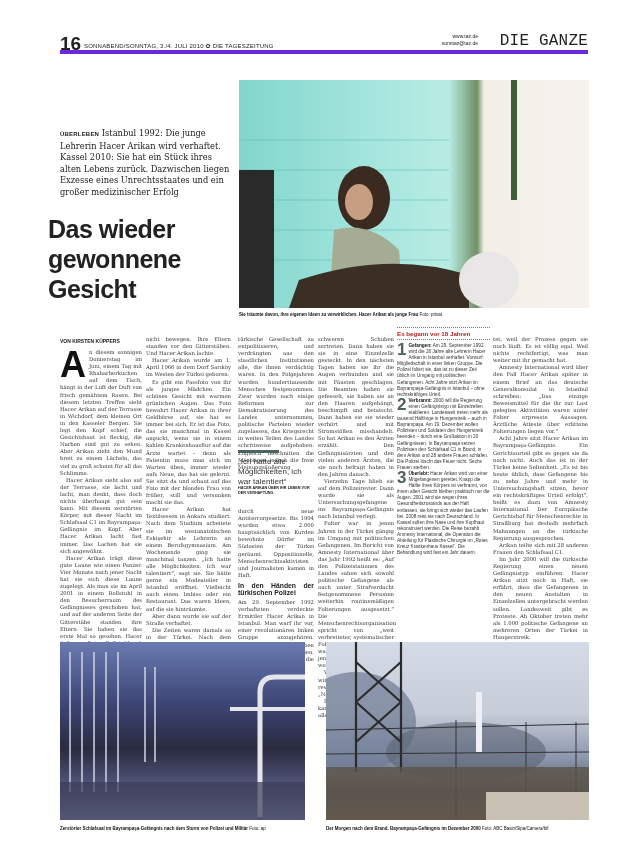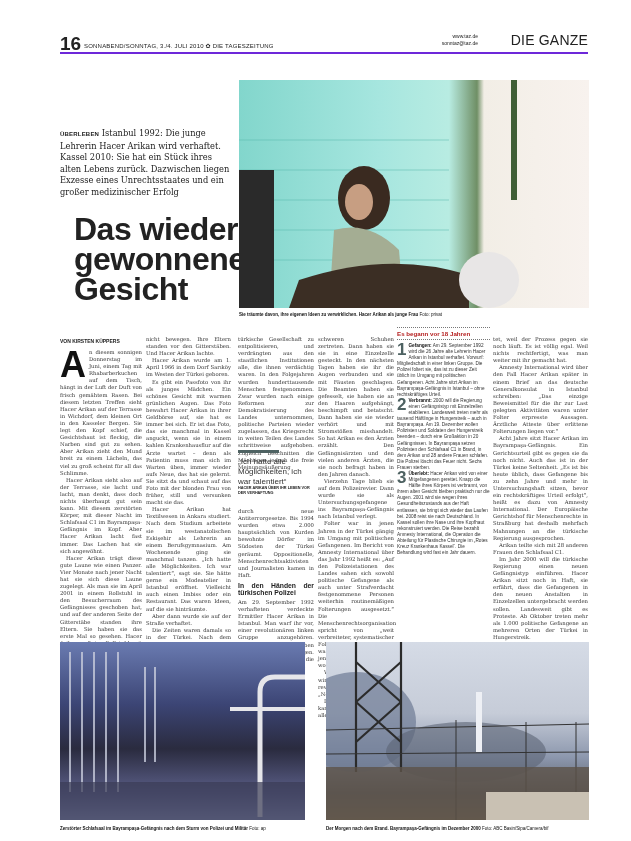--- a/index.html
+++ b/index.html
@@ -1,25 +1,25 @@
 <!DOCTYPE html>
 <html><head>
 <meta charset="utf-8">
 <style>
 *{margin:0;padding:0;box-sizing:border-box;}
 html,body{width:631px;height:841px;background:#fff;overflow:hidden;}
 body{position:relative;font-family:"DejaVu Serif",serif;color:#222;}
-.hdr{position:absolute;left:60px;top:30px;width:528px;height:24px;border-bottom:2px solid #6d28d9;}
+.hdr{position:absolute;left:60px;top:30px;width:528px;height:24px;border-bottom:4px solid #6d28d9;}
 .pnum{position:absolute;left:0;top:3px;font-family:"Liberation Sans",sans-serif;font-weight:bold;font-size:19px;color:#222;}
 .hdate{position:absolute;left:24px;top:12px;font-family:"Liberation Sans",sans-serif;font-size:6px;letter-spacing:.2px;}
 .hcontact{position:absolute;right:110px;top:3px;font-family:"Liberation Sans",sans-serif;font-size:5px;text-align:right;line-height:7px;}
-.hsec{position:absolute;right:0;top:2px;font-family:Liberation Sans, sans-serif;font-size:14px;letter-spacing:.2px;}
+.hsec{position:absolute;right:0;top:2px;font-family:Liberation Mono, monospace;font-size:16px;letter-spacing:.2px;}
 .lead{position:absolute;left:60px;top:128px;width:173px;font-size:8.3px;line-height:11.6px;}
 .lead b{font-family:"Liberation Sans",sans-serif;font-size:6px;letter-spacing:.2px;}
-.headline{position:absolute;left:74px;top:214px;width:175px;font-family:"Liberation Sans",sans-serif;font-weight:bold;font-size:32px;line-height:30px;letter-spacing:-.5px;}
+.headline{position:absolute;left:48px;top:214px;width:175px;font-family:"Liberation Sans",sans-serif;font-weight:bold;font-size:25px;line-height:30px;letter-spacing:-.5px;}
 .photo{position:absolute;overflow:hidden;}
 .ph1{left:239px;top:80px;width:350px;height:228px;background:linear-gradient(90deg,#82d6cc 0%,#a6e6df 40%,#b8ece2 60%,#6f8f65 68%,#f2eee6 70%,#f8f2ee 100%);}
 .cap{position:absolute;font-family:"Liberation Sans",sans-serif;font-size:4.5px;color:#111;white-space:nowrap;}
 .byline{position:absolute;left:60px;top:338px;font-family:"Liberation Sans",sans-serif;font-weight:bold;font-size:5px;}
 .col{position:absolute;font-size:5.3px;line-height:7.1px;text-align:justify;color:#333;}
 .col p{text-indent:6px;}
 .col p.ni{text-indent:0;}
 .drop{float:left;font-family:"Liberation Sans",sans-serif;font-weight:bold;font-size:36px;line-height:30px;margin:1px 3px 0 0;color:#111;}
 .pullbar{position:absolute;left:238px;top:450px;width:41px;height:3px;background:#4e6262;}
 .pull{position:absolute;left:238px;top:457px;width:75px;font-family:"Liberation Sans",sans-serif;font-size:8px;line-height:10px;color:#333;}

